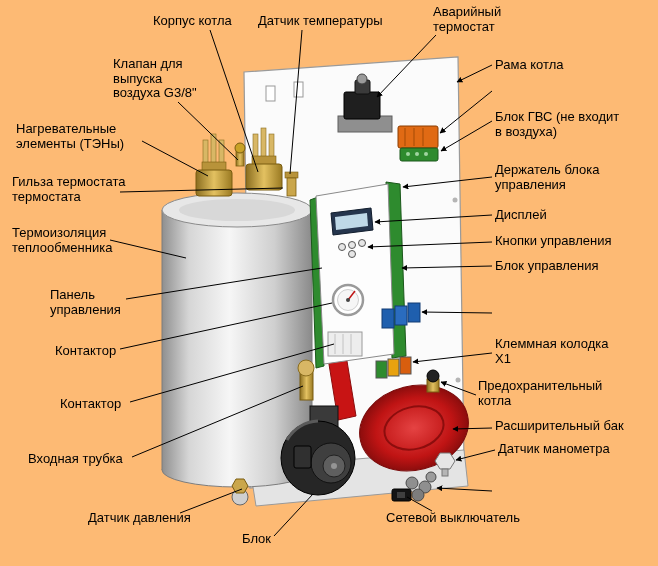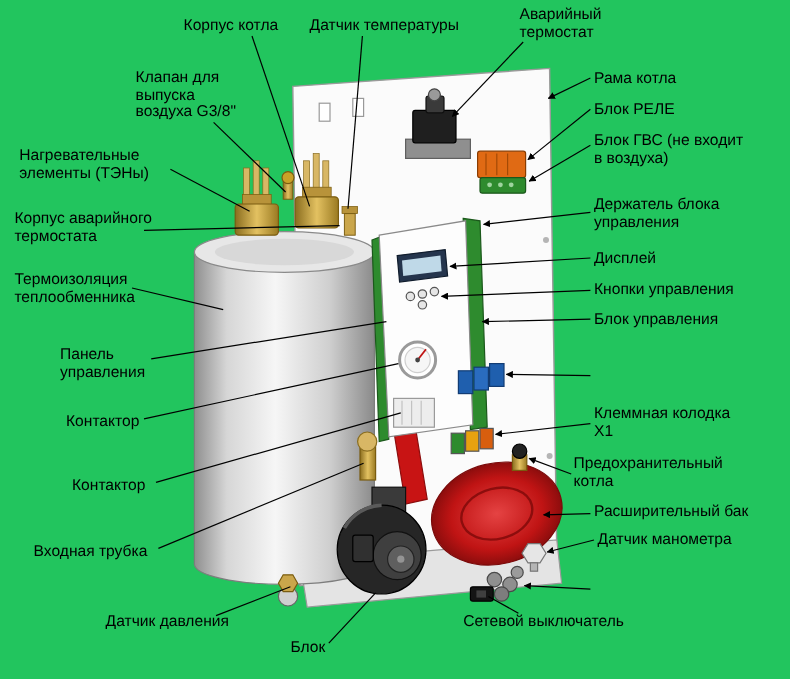--- a/index.html
+++ b/index.html
@@ -1,18 +1,18 @@
 <!DOCTYPE html>
 <html><head>
 <meta charset="utf-8">
 <style>
   * { margin:0; padding:0; box-sizing:border-box; }
   html,body { background:#fff; }
   body { font-family:"Liberation Sans", sans-serif; }
-  .stage { position:relative; width:658px; height:566px; background:#22c55e; overflow:hidden; }
+  .stage { position:relative; width:658px; height:566px; background:#fdba74; overflow:hidden; }
   .illustration { position:absolute; left:0; top:0; }
   .lbl { position:absolute; font-size:13px; line-height:1.13; color:#000; }
 </style>
 </head>
 <body>
 
 <div class="stage">
 
   <svg class="illustration" width="658" height="566" viewBox="0 0 658 566">
     <defs>
@@ -218,25 +218,24 @@
       <line x1="274" y1="536" x2="313" y2="494"></line>
       <line x1="432" y1="511" x2="407" y2="497"></line>
     </g>
   </svg>
 
   <div class="lbl" style="left:153px;top:14px;width:100px">Корпус котла</div>
   <div class="lbl" style="left:258px;top:14px;width:160px">Датчик температуры</div>
   <div class="lbl" style="left:433px;top:5px;width:72px">Аварийный термостат</div>
   <div class="lbl" style="left:113px;top:57px;width:90px">Клапан для выпуска воздуха G3/8"</div>
   <div class="lbl" style="left:495px;top:58px;width:110px">Рама котла</div>
-  <div class="lbl" style="left:495px;top:84px;width:110px">Блок РЕЛЕ</div>
   <div class="lbl" style="left:495px;top:110px;width:128px">Блок ГВС (не входит в воздуха)</div>
   <div class="lbl" style="left:16px;top:122px;width:110px">Нагревательные элементы (ТЭНы)</div>
   <div class="lbl" style="left:495px;top:163px;width:110px">Держатель блока управления</div>
-  <div class="lbl" style="left:12px;top:175px;width:120px">Корпус аварийного термостата</div>
+  <div class="lbl" style="left:12px;top:175px;width:120px">Гильза термостата термостата</div>
   <div class="lbl" style="left:495px;top:208px;width:80px">Дисплей</div>
   <div class="lbl" style="left:12px;top:226px;width:100px">Термоизоляция теплообменника</div>
   <div class="lbl" style="left:495px;top:234px;width:160px">Кнопки управления</div>
   <div class="lbl" style="left:495px;top:259px;width:130px">Блок управления</div>
   <div class="lbl" style="left:50px;top:288px;width:75px">Панель управления</div>
   <div class="lbl" style="left:55px;top:344px;width:80px">Контактор</div>
   <div class="lbl" style="left:495px;top:337px;width:120px">Клеммная колодка Х1</div>
   <div class="lbl" style="left:478px;top:379px;width:135px">Предохранительный котла</div>
   <div class="lbl" style="left:60px;top:397px;width:85px">Контактор</div>
   <div class="lbl" style="left:495px;top:419px;width:160px">Расширительный бак</div>

